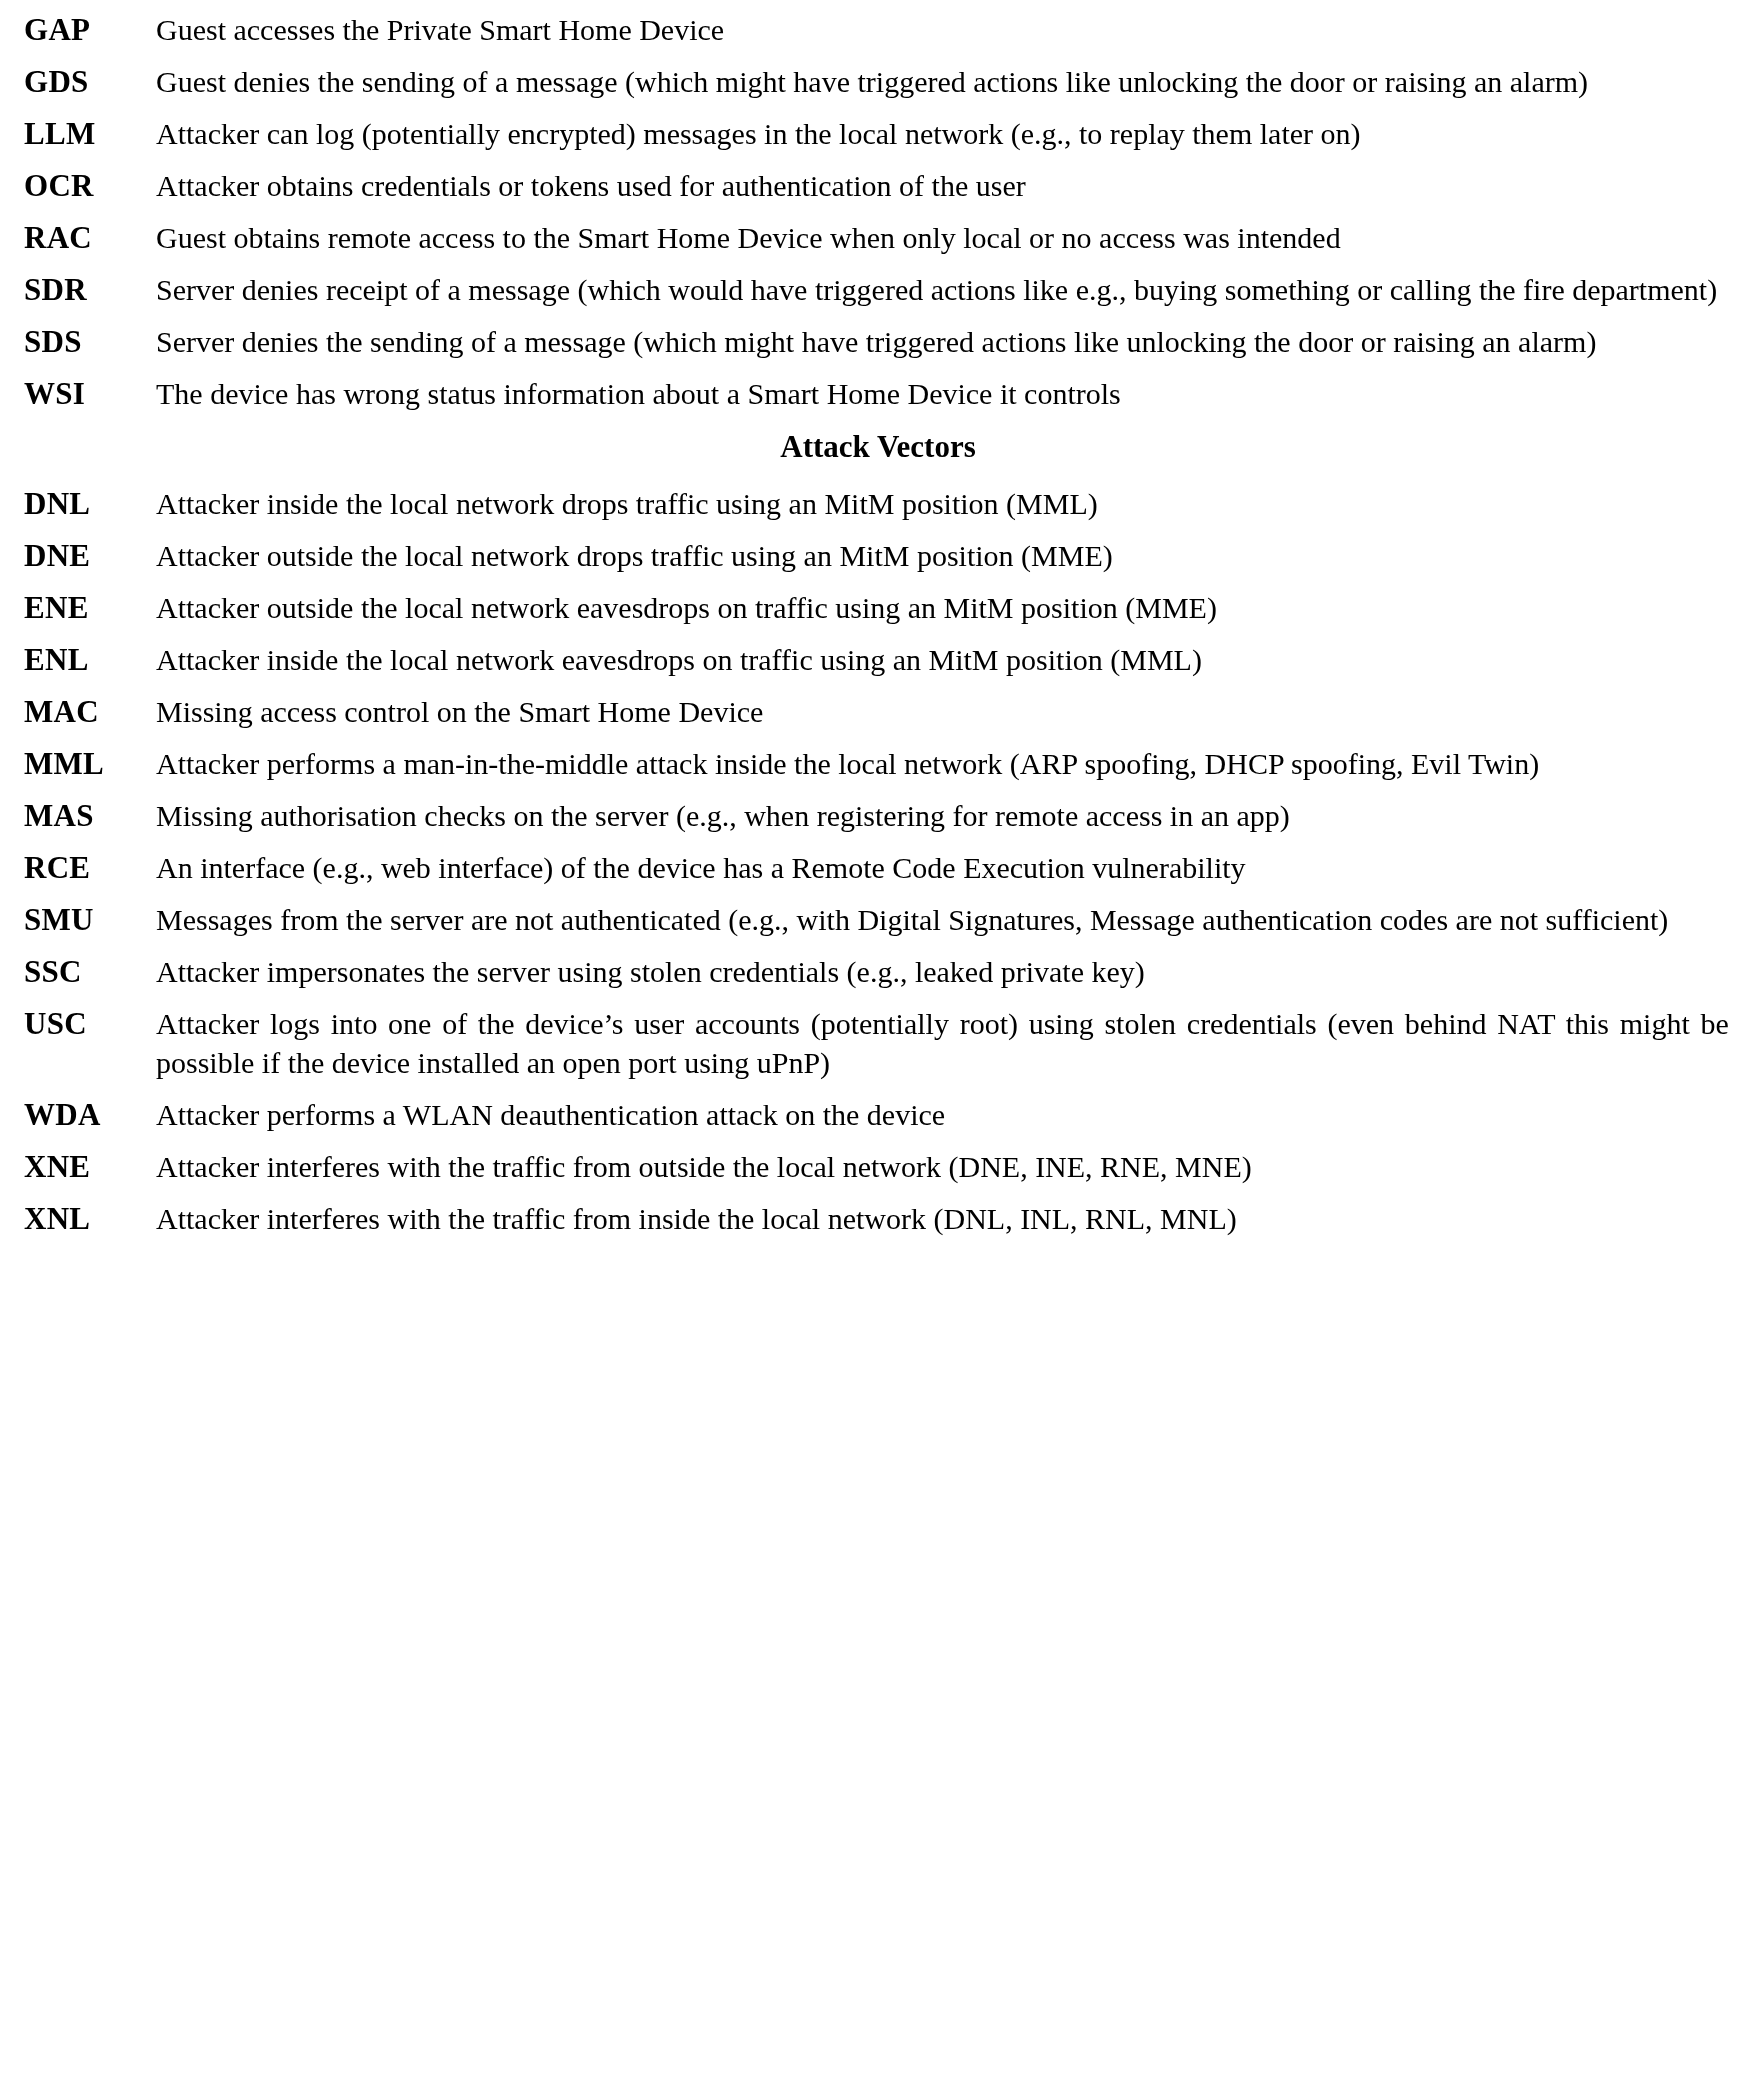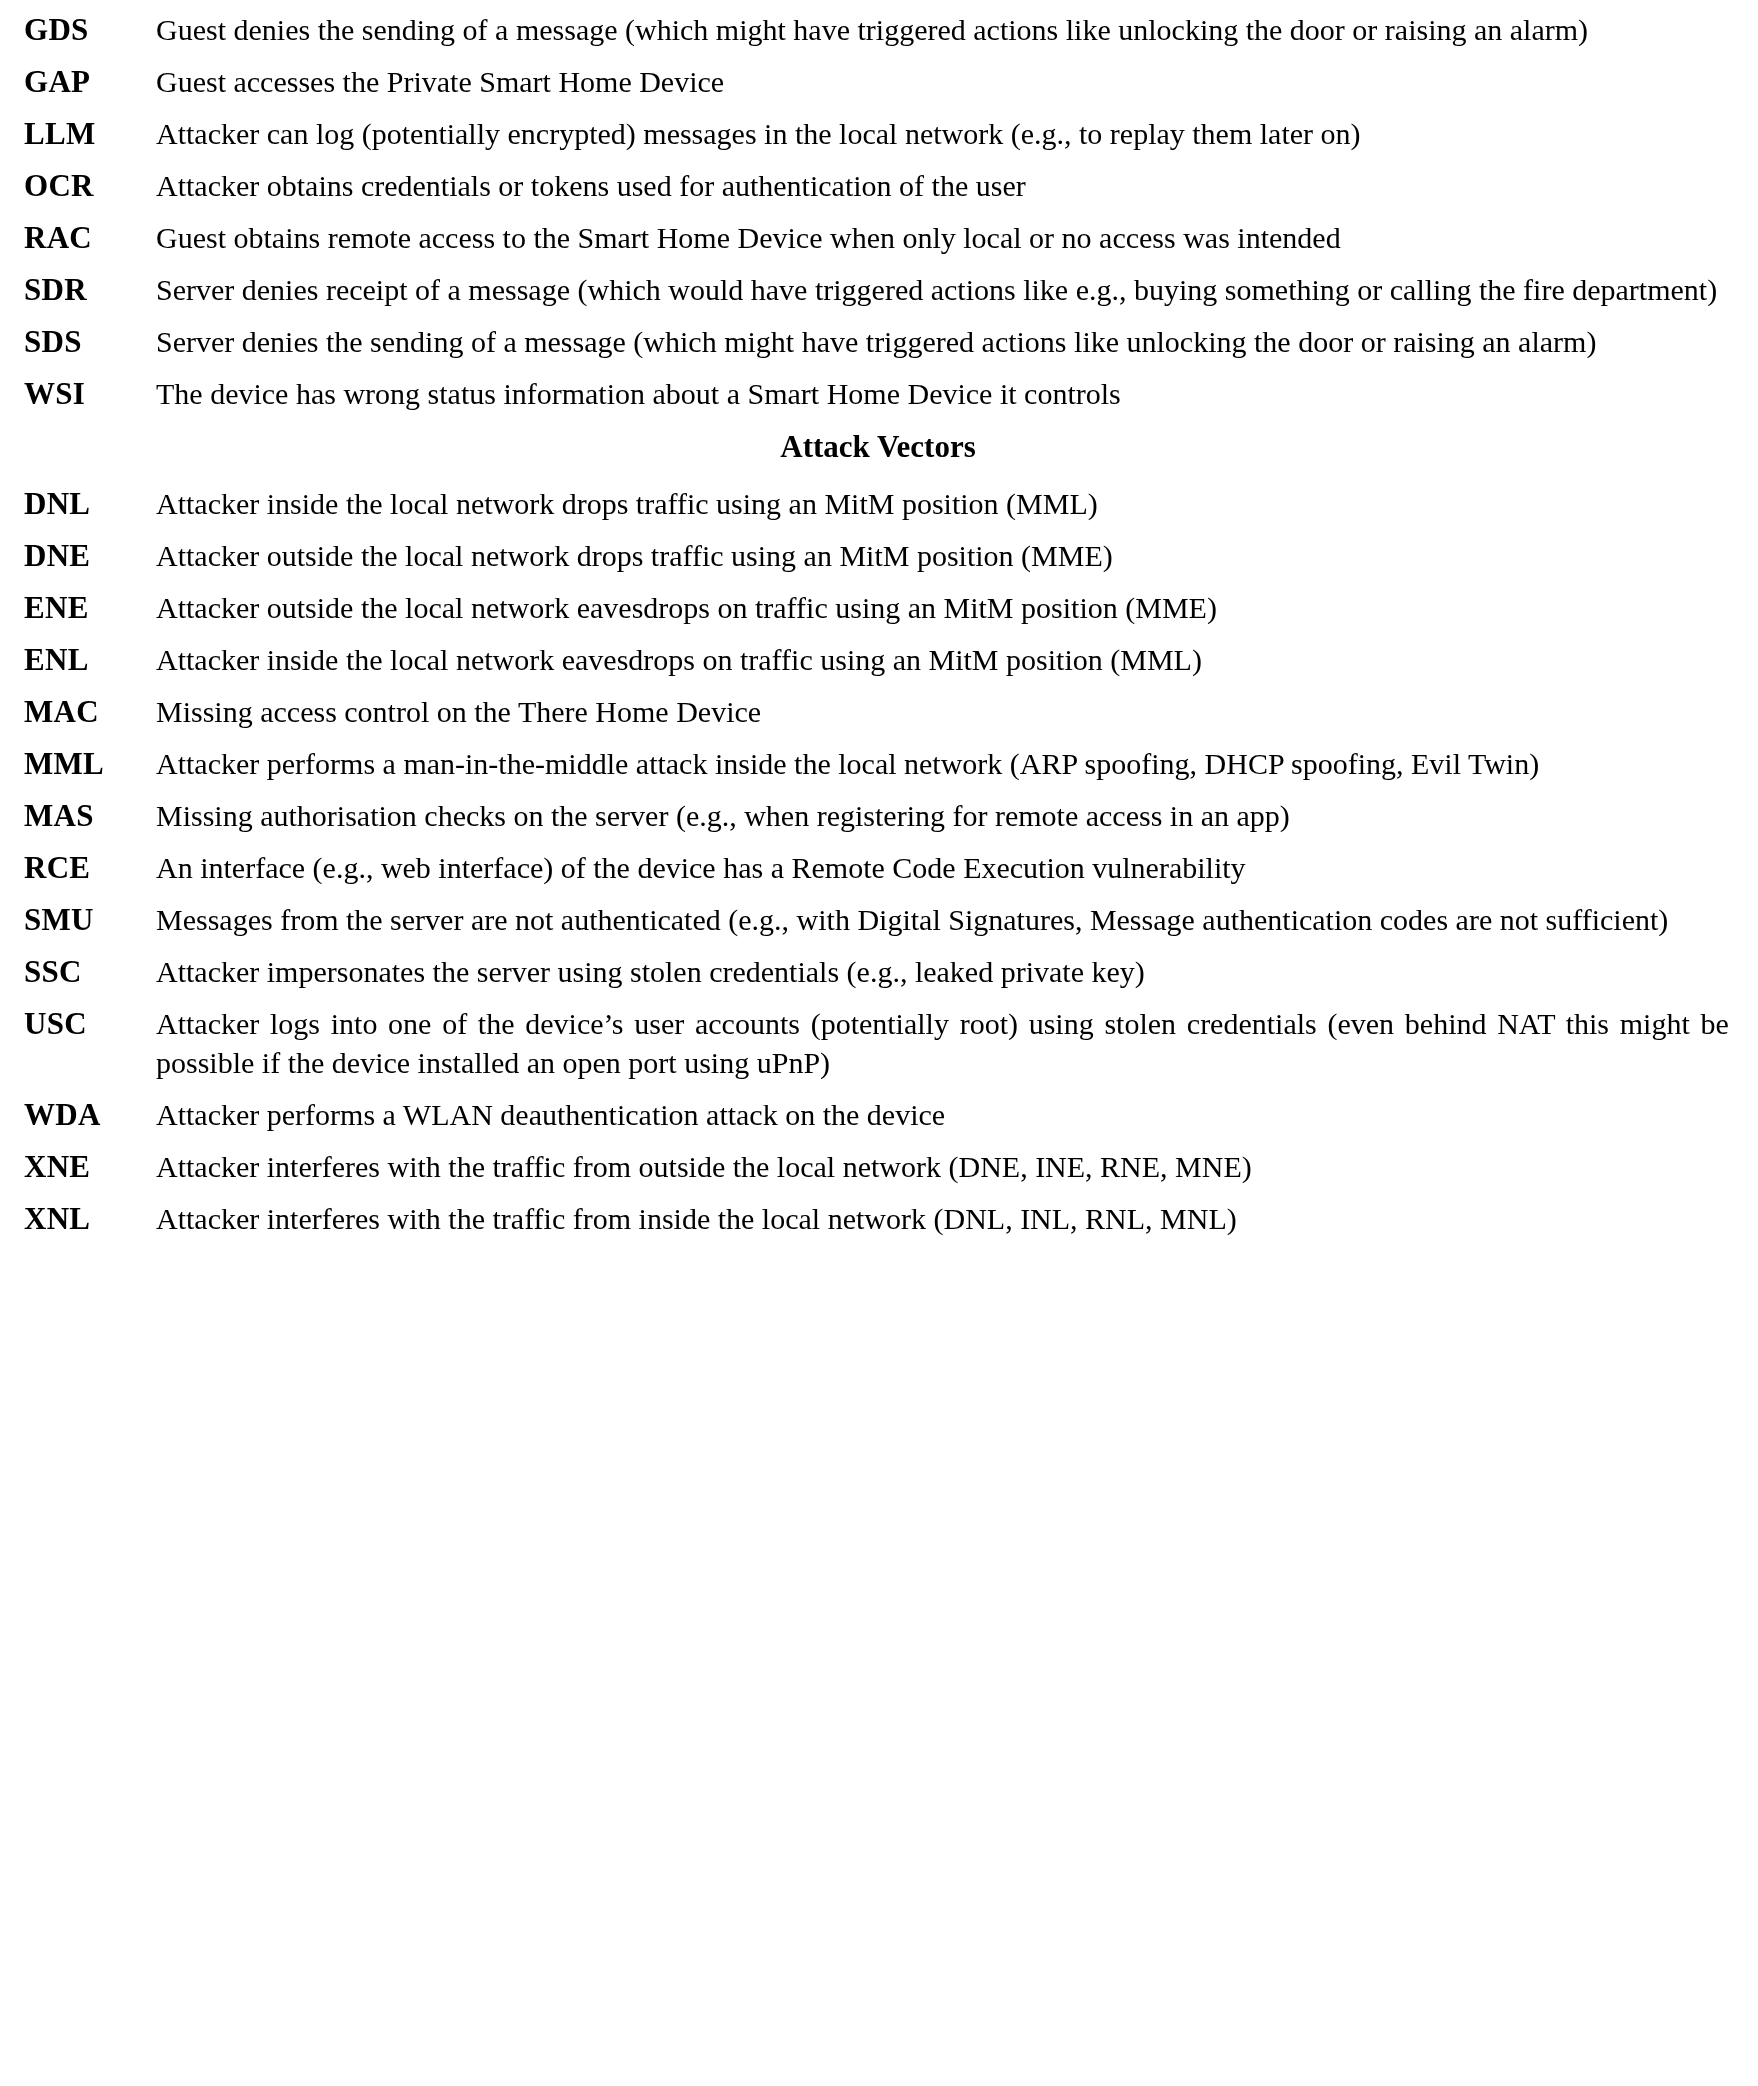--- a/index.html
+++ b/index.html
@@ -62,26 +62,26 @@
   }
 </style>
 </head>
 <body>
 
 <div class="page">
   <div class="glossary">
 
     <div id="section-before">
         <div class="entry">
+          <div class="term">GAP</div>
+          <div class="definition nojust">Guest accesses the Private Smart Home Device</div>
+        </div>
+        <div class="entry">
           <div class="term">GDS</div>
           <div class="definition">Guest denies the sending of a message (which might have triggered actions like unlocking the door or raising an alarm)</div>
-        </div>
-        <div class="entry">
-          <div class="term">GAP</div>
-          <div class="definition nojust">Guest accesses the Private Smart Home Device</div>
         </div>
         <div class="entry">
           <div class="term">LLM</div>
           <div class="definition nojust">Attacker can log (potentially encrypted) messages in the local network (e.g., to replay them later on)</div>
         </div>
         <div class="entry">
           <div class="term">OCR</div>
           <div class="definition nojust">Attacker obtains credentials or tokens used for authentication of the user</div>
         </div>
         <div class="entry">
@@ -116,21 +116,21 @@
         <div class="entry">
           <div class="term">ENE</div>
           <div class="definition nojust">Attacker outside the local network eavesdrops on traffic using an MitM position (MME)</div>
         </div>
         <div class="entry">
           <div class="term">ENL</div>
           <div class="definition nojust">Attacker inside the local network eavesdrops on traffic using an MitM position (MML)</div>
         </div>
         <div class="entry">
           <div class="term">MAC</div>
-          <div class="definition nojust">Missing access control on the There Home Device</div>
+          <div class="definition nojust">Missing access control on the Smart Home Device</div>
         </div>
         <div class="entry">
           <div class="term">MML</div>
           <div class="definition">Attacker performs a man-in-the-middle attack inside the local network (ARP spoofing, DHCP spoofing, Evil Twin)</div>
         </div>
         <div class="entry">
           <div class="term">MAS</div>
           <div class="definition nojust">Missing authorisation checks on the server (e.g., when registering for remote access in an app)</div>
         </div>
         <div class="entry">

